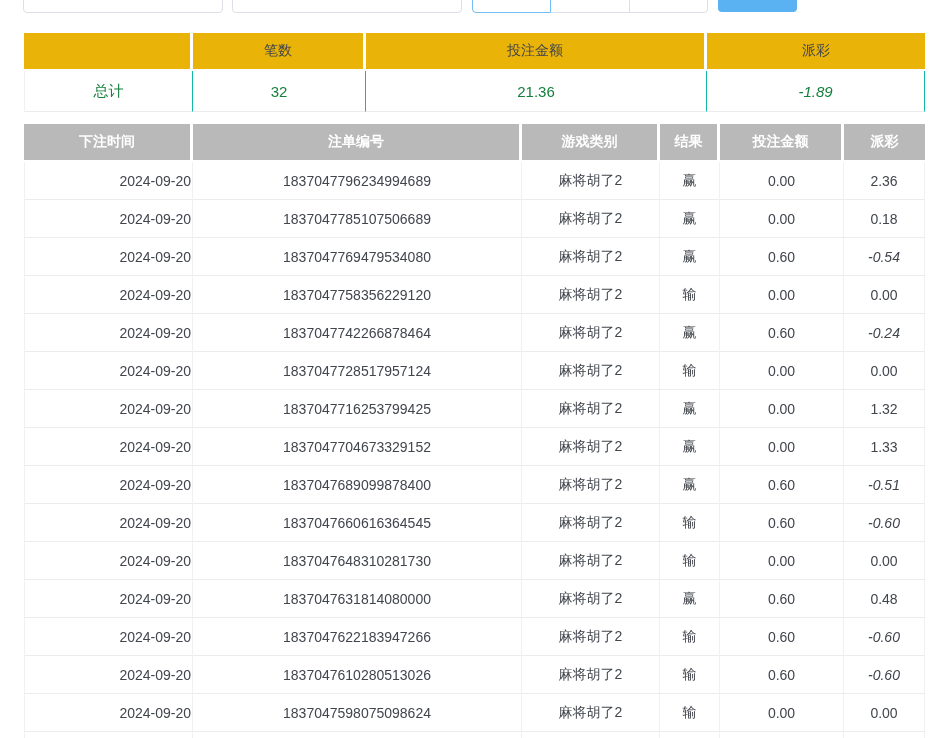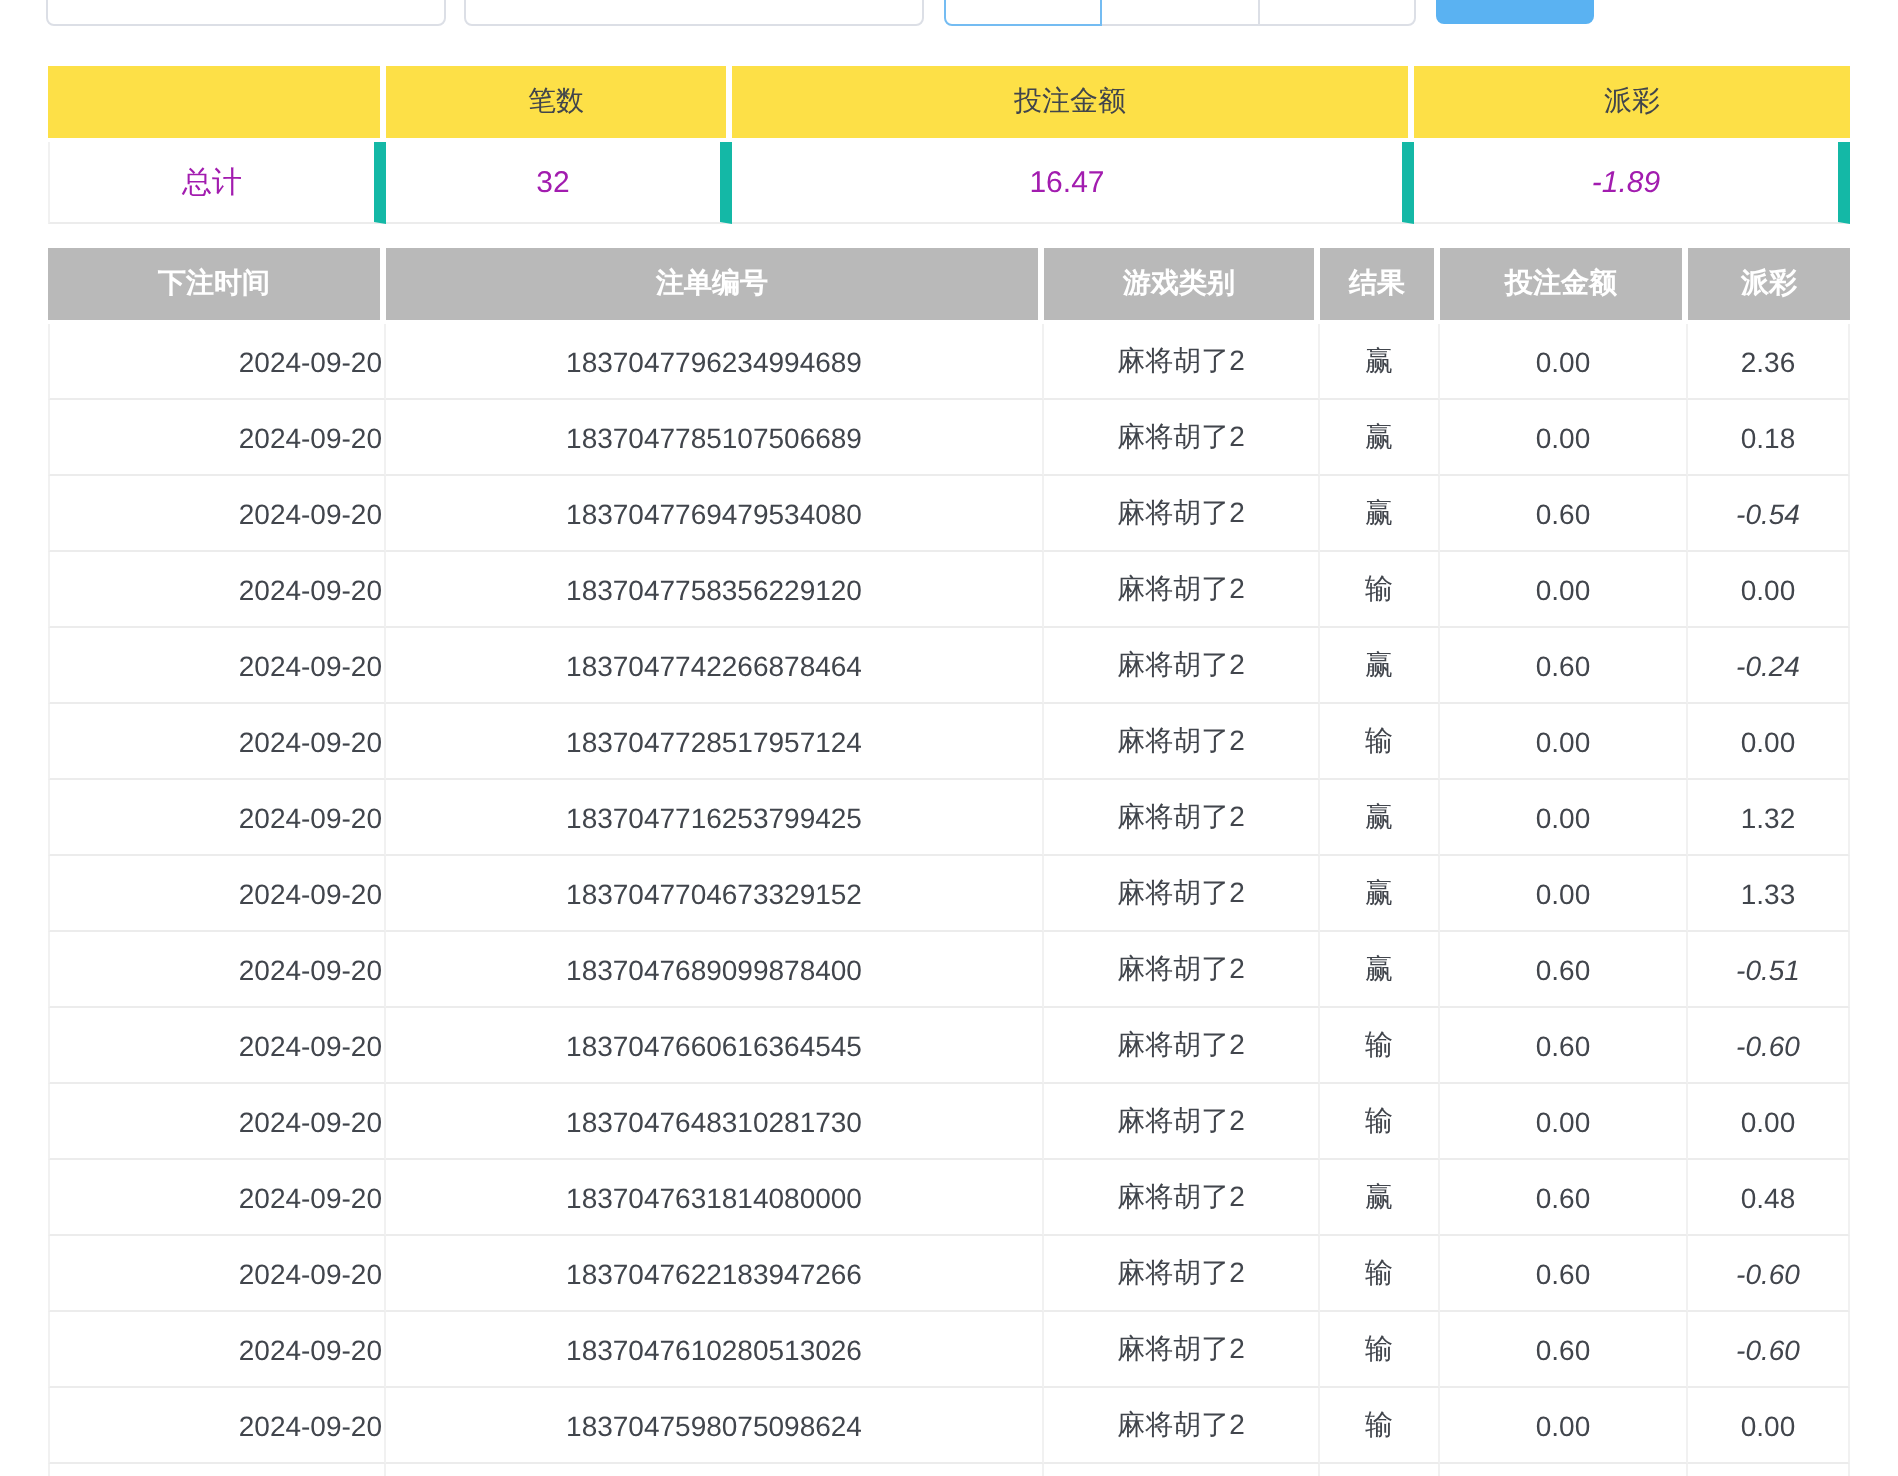--- a/index.html
+++ b/index.html
@@ -35,28 +35,28 @@
     background: #5ab2f2; border: none; border-radius: 4px; cursor: pointer;
   }
 
   
   table { border-collapse: separate; border-spacing: 0; table-layout: fixed; width: 901px; }
   th, td { text-align: center; overflow: hidden; white-space: nowrap; }
 
   
   .summary { margin-top: 20px; }
   .summary th {
-    height: 38px; background: #fde047; color: #41454c;
+    height: 38px; background: #eab308; color: #41454c;
     font-size: 14px; font-weight: normal;
     border-right: 3px solid #fff; border-bottom: 2px solid #fff;
   }
   .summary th:last-child { border-right: none; }
   .summary td {
-    height: 41px; font-size: 15px; color: #a21caf;
-    border-bottom: 1px solid #ececec; border-right: 6px solid #14b8a6;
+    height: 41px; font-size: 15px; color: #15803d;
+    border-bottom: 1px solid #ececec; border-right: 1px solid #14b8a6;
   }
   .summary td:first-child { border-left: 1px solid #f1f1f1; }
 
   
   .bets { margin-top: 12px; }
   .bets th {
     height: 38px; background: #b9b9b9; color: #ffffff;
     font-size: 14px; font-weight: bold;
     border-right: 3px solid #fff; border-bottom: 2px solid #fff; margin-left: 20px;
   }
@@ -97,21 +97,21 @@
         <th></th>
         <th>笔数</th>
         <th>投注金额</th>
         <th>派彩</th>
       </tr>
     </thead>
     <tbody>
       <tr>
         <td>总计</td>
         <td>32</td>
-        <td>16.47</td>
+        <td>21.36</td>
         <td class="autored neg">-1.89</td>
       </tr>
     </tbody>
   </table>
 
   <table class="bets">
     <colgroup>
       <col style="width:169px">
         <col style="width:329px">
         <col style="width:138px">

